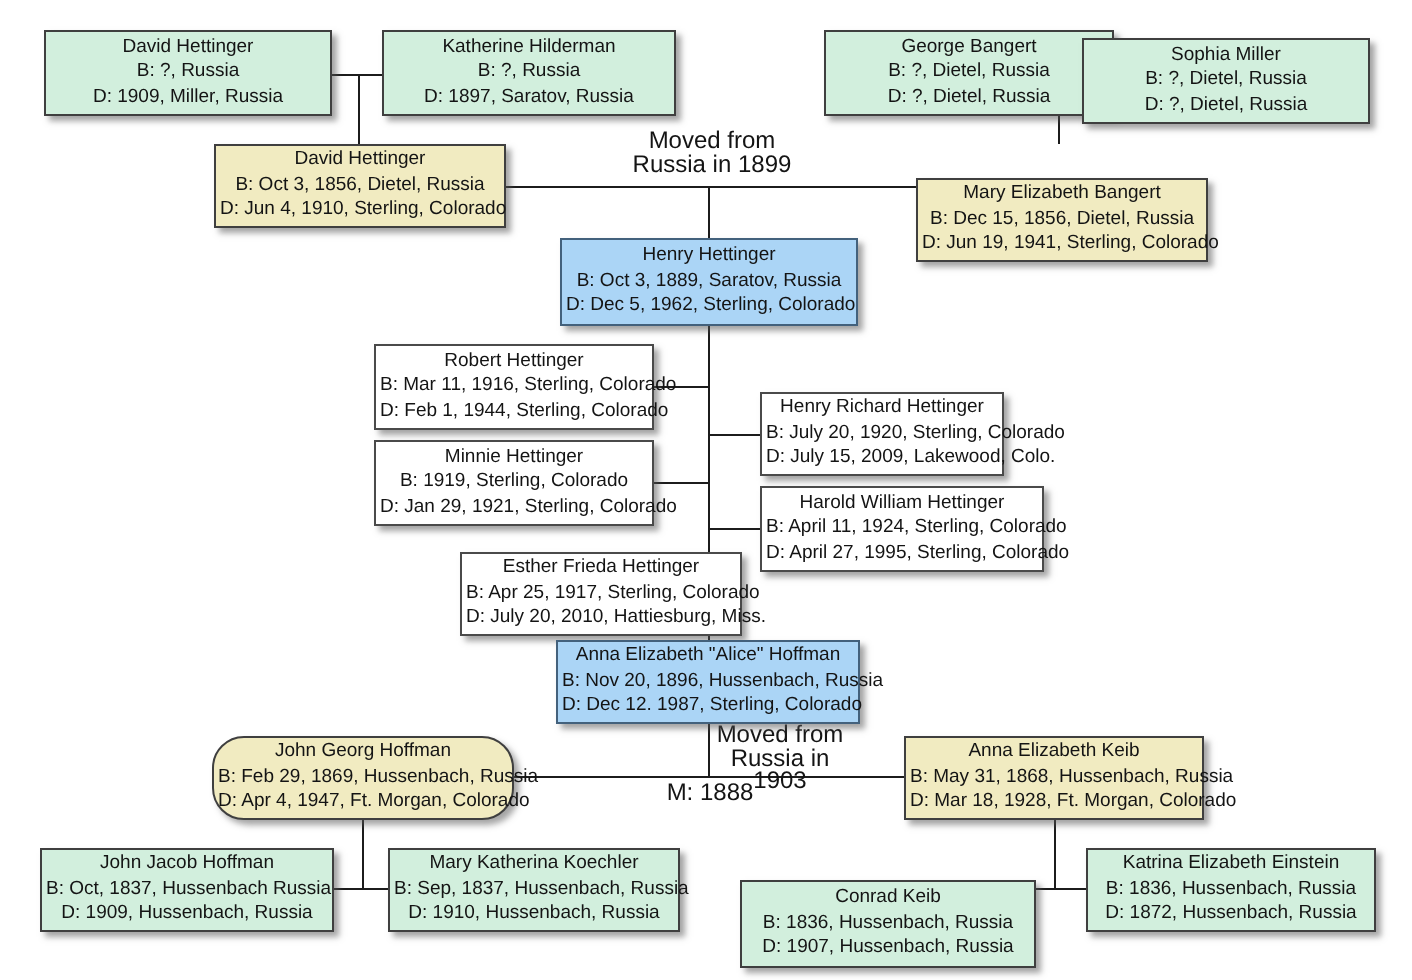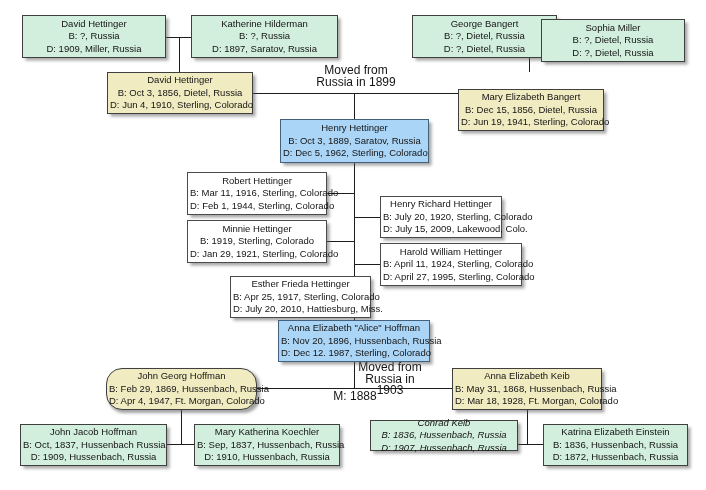--- a/index.html
+++ b/index.html
@@ -38,21 +38,21 @@
   .b7  { left:187px; top:172px; width:140px; height:43px; }
   .b8  { left:187px; top:220px; width:140px; height:43px; }
   .b9  { left:186px; top:276px; width:141px; height:42px;margin-left:44px; }
   .b10 { left:380px; top:196px; width:122px; height:42px; }
   .b11 { left:380px; top:243px; width:142px; height:43px; }
   .b12 { left:278px; top:320px; width:152px; height:42px; }
   .b13 { left:106px; top:368px; width:151px; height:42px;border-radius:16px; }
   .b14 { left:452px; top:368px; width:150px; height:42px; }
   .b15 { left:20px;  top:424px; width:147px; height:42px; }
   .b16 { left:194px; top:424px; width:146px; height:42px; }
-  .b17 { left:370px; top:420px; width:148px; height:31px;font-style:italic; }
+  .b17 { left:370px; top:440px; width:148px; height:44px; }
   .b18 { left:543px; top:424px; width:145px; height:42px; }
   .note1905 { left:306px; top:65px;  width:100px; }
   .note1903 { left:358px; top:362px; width:64px;  }
   .m1888    { left:320px; top:391px; width:70px;  }
 </style>
 </head>
 <body>
 
 <div class="canvas">
 

